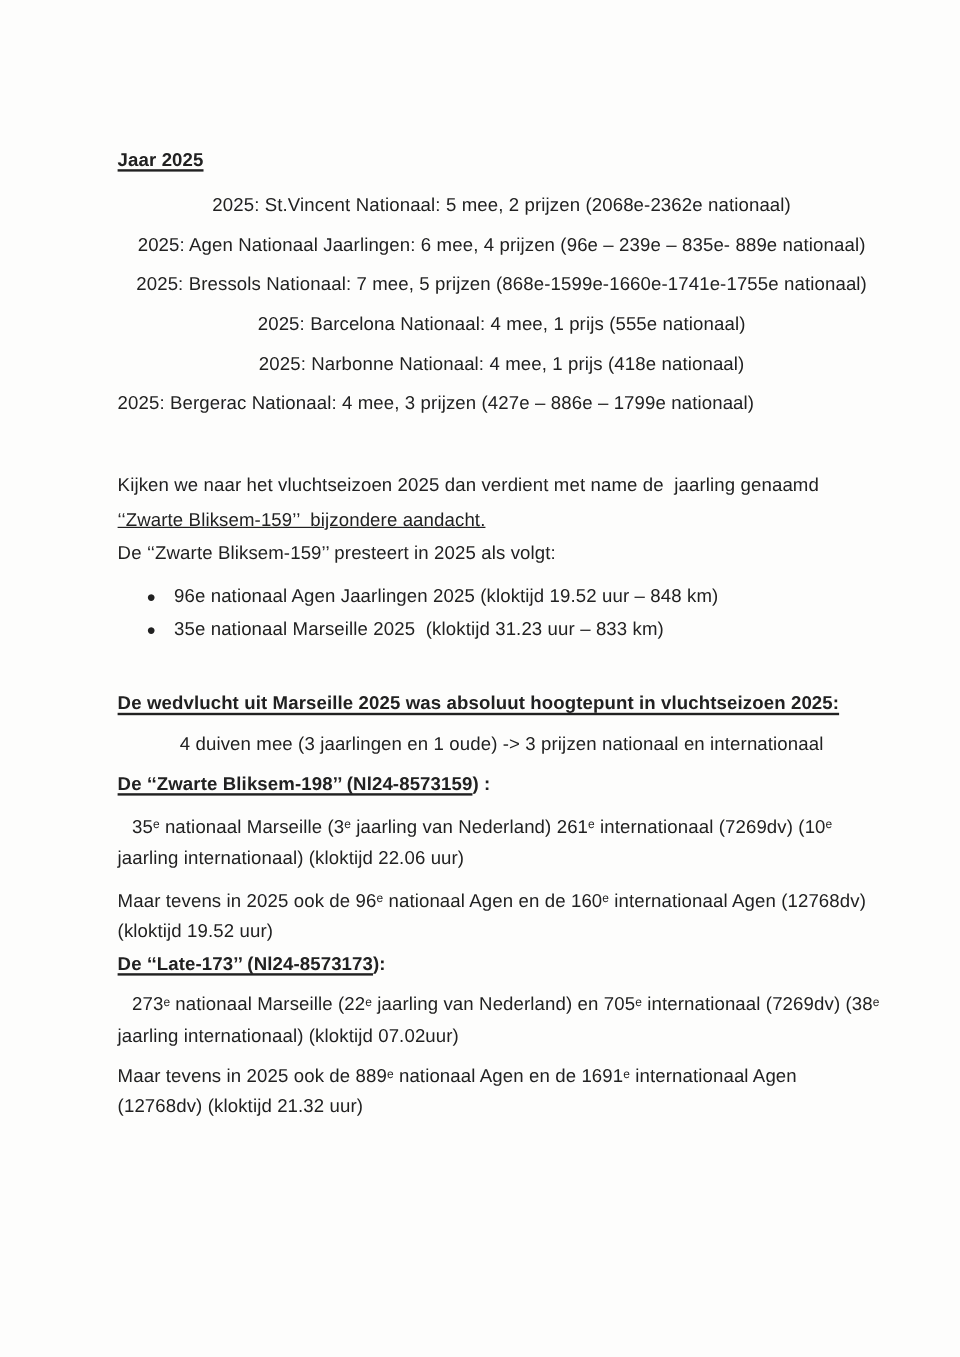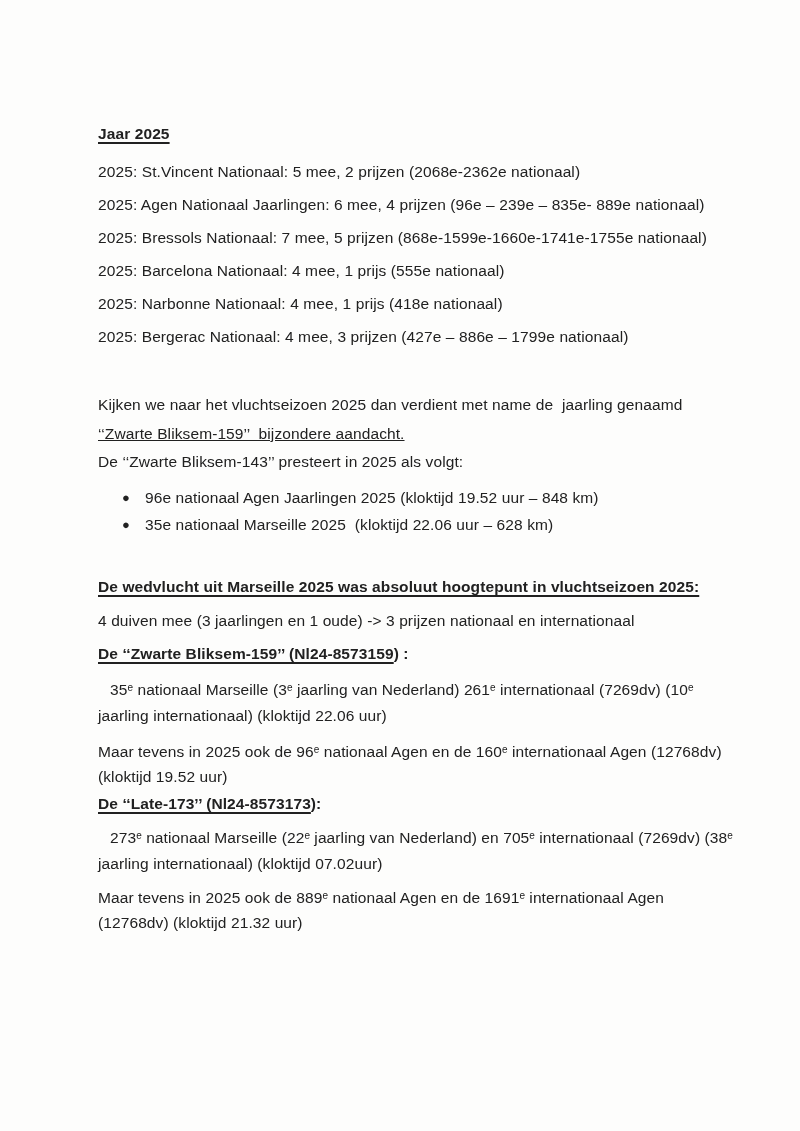--- a/index.html
+++ b/index.html
@@ -46,21 +46,21 @@
     font-size:13px;
     line-height:20px;
   }
   
   .mb0{margin-bottom:0;}
   .mb5{margin-bottom:5px;}
   .mb6{margin-bottom:6px;margin-left:12px;}
   .mb7{margin-bottom:7px;}
   .mb8{margin-bottom:8px;text-decoration:underline;}
   .mb9{margin-bottom:9px;}
-  .mb13{margin-bottom:13px;}
+  .mb13{margin-bottom:13px;text-align:center;}
   .mb14{margin-bottom:14px;}
   .mb15{margin-bottom:16px;}
   .mb16{margin-bottom:16px;}
   .mb18{margin-bottom:18px;}
   .mb42{margin-bottom:42px;}
   .mb48{margin-bottom:48px;}
 </style>
 </head>
 <body>
 
@@ -70,35 +70,35 @@
     <p class="line bold ul mb18">Jaar 2025</p>
     <p class="line mb13">2025: St.Vincent Nationaal: 5 mee, 2 prijzen (2068e-2362e nationaal)</p>
     <p class="line mb13">2025: Agen Nationaal Jaarlingen: 6 mee, 4 prijzen (96e – 239e – 835e- 889e nationaal)</p>
     <p class="line mb13">2025: Bressols Nationaal: 7 mee, 5 prijzen (868e-1599e-1660e-1741e-1755e nationaal)</p>
     <p class="line mb13">2025: Barcelona Nationaal: 4 mee, 1 prijs (555e nationaal)</p>
     <p class="line mb13">2025: Narbonne Nationaal: 4 mee, 1 prijs (418e nationaal)</p>
     <p class="line mb48">2025: Bergerac Nationaal: 4 mee, 3 prijzen (427e – 886e – 1799e nationaal)</p>
 
     <p class="line mb9">Kijken we naar het vluchtseizoen 2025 dan verdient met name de  jaarling genaamd</p>
     <p class="line mb8">‘‘Zwarte Bliksem-159’’  bijzondere aandacht.</p>
-    <p class="line mb16">De ‘‘Zwarte Bliksem-143’’ presteert in 2025 als volgt:</p>
+    <p class="line mb16">De ‘‘Zwarte Bliksem-159’’ presteert in 2025 als volgt:</p>
 
     <div class="bullet-row mb7">
       <span class="bullet-dot">●</span>
       <span class="line">96e nationaal Agen Jaarlingen 2025 (kloktijd 19.52 uur – 848 km)</span>
     </div>
     <div class="bullet-row mb42">
       <span class="bullet-dot">●</span>
-      <span class="line">35e nationaal Marseille 2025  (kloktijd 22.06 uur – 628 km)</span>
+      <span class="line">35e nationaal Marseille 2025  (kloktijd 31.23 uur – 833 km)</span>
     </div>
 
     <p class="line bold ul mb14">De wedvlucht uit Marseille 2025 was absoluut hoogtepunt in vluchtseizoen 2025:</p>
     <p class="line mb13">4 duiven mee (3 jaarlingen en 1 oude) -&gt; 3 prijzen nationaal en internationaal</p>
 
-    <p class="line bold mb16"><span class="ul">De ‘‘Zwarte Bliksem-159’’ (Nl24-8573159</span><span>) :</span></p>
+    <p class="line bold mb16"><span class="ul">De ‘‘Zwarte Bliksem-198’’ (Nl24-8573159</span><span>) :</span></p>
     <p class="line mb6">35<sup>e</sup> nationaal Marseille (3<sup>e</sup> jaarling van Nederland) 261<sup>e</sup> internationaal (7269dv) (10<sup>e</sup></p>
     <p class="line mb15">jaarling internationaal) (kloktijd 22.06 uur)</p>
     <p class="line mb5">Maar tevens in 2025 ook de 96<sup>e</sup> nationaal Agen en de 160<sup>e</sup> internationaal Agen (12768dv)</p>
     <p class="line mb7">(kloktijd 19.52 uur)</p>
 
     <p class="line bold mb14"><span class="ul">De ‘‘Late-173’’ (Nl24-8573173</span><span>):</span></p>
     <p class="line mb6">273<sup>e</sup> nationaal Marseille (22<sup>e</sup> jaarling van Nederland) en 705<sup>e</sup> internationaal (7269dv) (38<sup>e</sup></p>
     <p class="line mb14">jaarling internationaal) (kloktijd 07.02uur)</p>
     <p class="line mb5">Maar tevens in 2025 ook de 889<sup>e</sup> nationaal Agen en de 1691<sup>e</sup> internationaal Agen</p>
     <p class="line mb0">(12768dv) (kloktijd 21.32 uur)</p>

